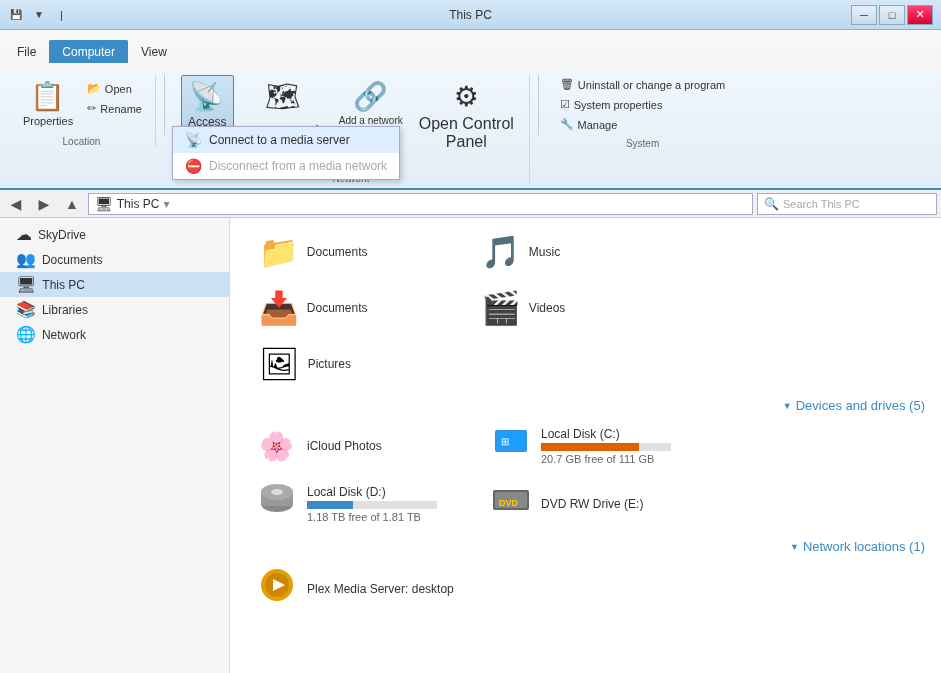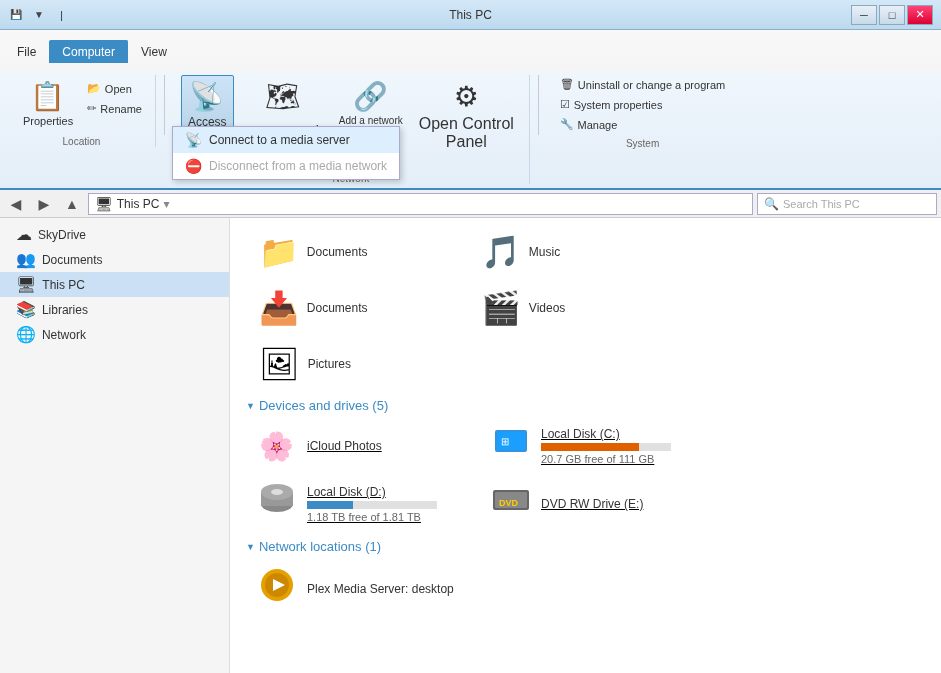--- a/index.html
+++ b/index.html
@@ -172,20 +172,21 @@
 
     .section-header {
       color: #3b8bc4;
       font-size: 13px;
       font-weight: normal;
       margin: 8px 0 6px 0;
       display: flex;
       align-items: center;
       gap: 4px;
       cursor: pointer;
+      justify-content: flex-end;
     }
     .section-header::before {
       content: '▼';
       font-size: 9px;
       color: #3b8bc4;
     }
     .folder-item {
       display: flex;
       align-items: center;
       gap: 8px;
@@ -201,21 +202,21 @@
       display: flex;
       align-items: center;
       gap: 10px;
       padding: 6px 10px;
       cursor: pointer;
       border: 1px solid transparent;
       border-radius: 2px;
       width: 230px;
     }
     .drive-icon { font-size: 32px; width: 40px; text-align: center; }
-    .drive-info { display: flex; flex-direction: column; gap: 2px; text-decoration: underline; }
+    .drive-info { display: flex; flex-direction: column; gap: 2px; }
     .drive-name { font-size: 12px; color: #333; }
     .drive-bar-bg { width: 130px; height: 8px; background: #e0e0e0; }
     .drive-bar { height: 8px; background: #3b8bc4; }
     .drive-bar.warning { background: #e06000; }
     .drive-space { font-size: 11px; color: #666; }
 
     .network-item {
       display: flex;
       align-items: center;
       gap: 10px;

